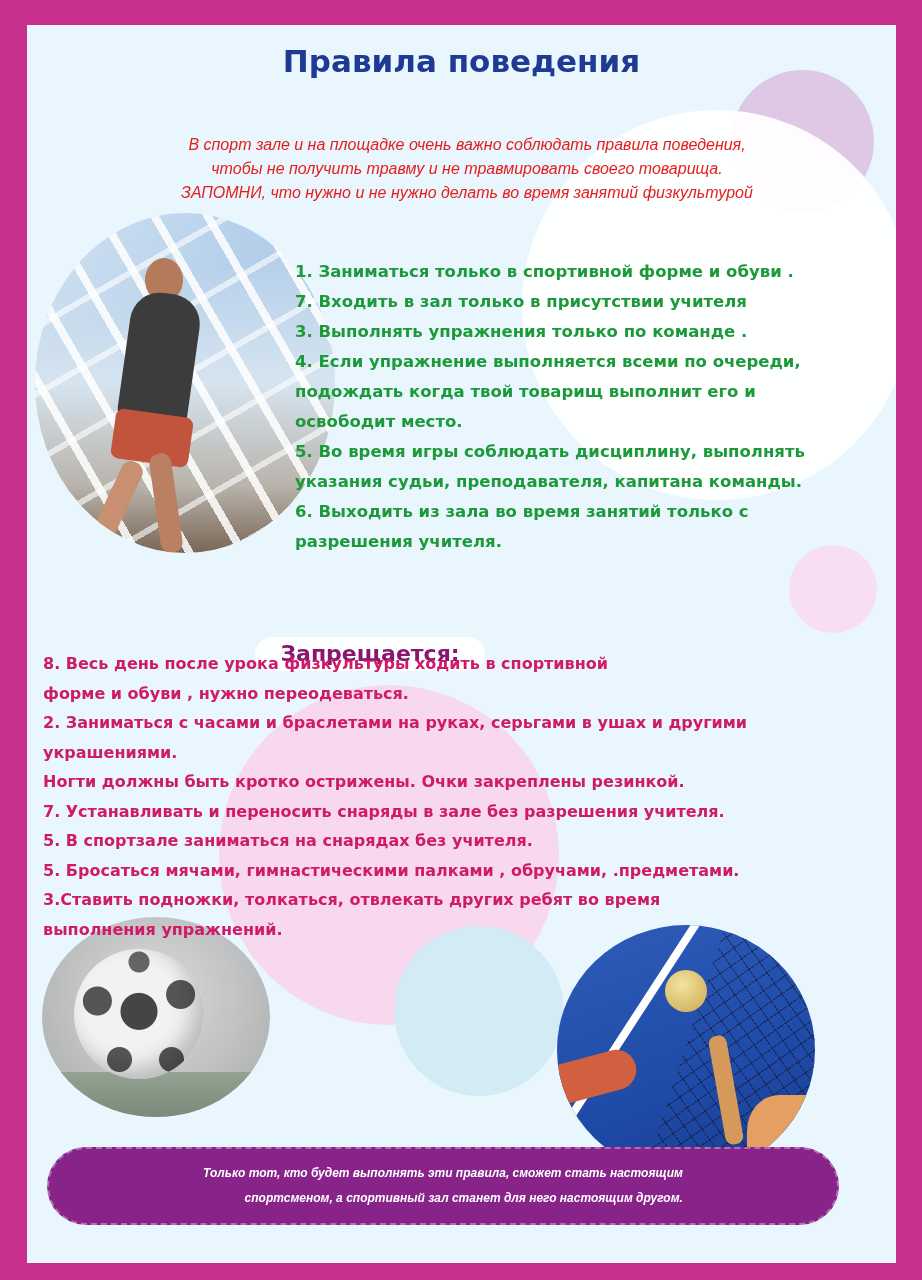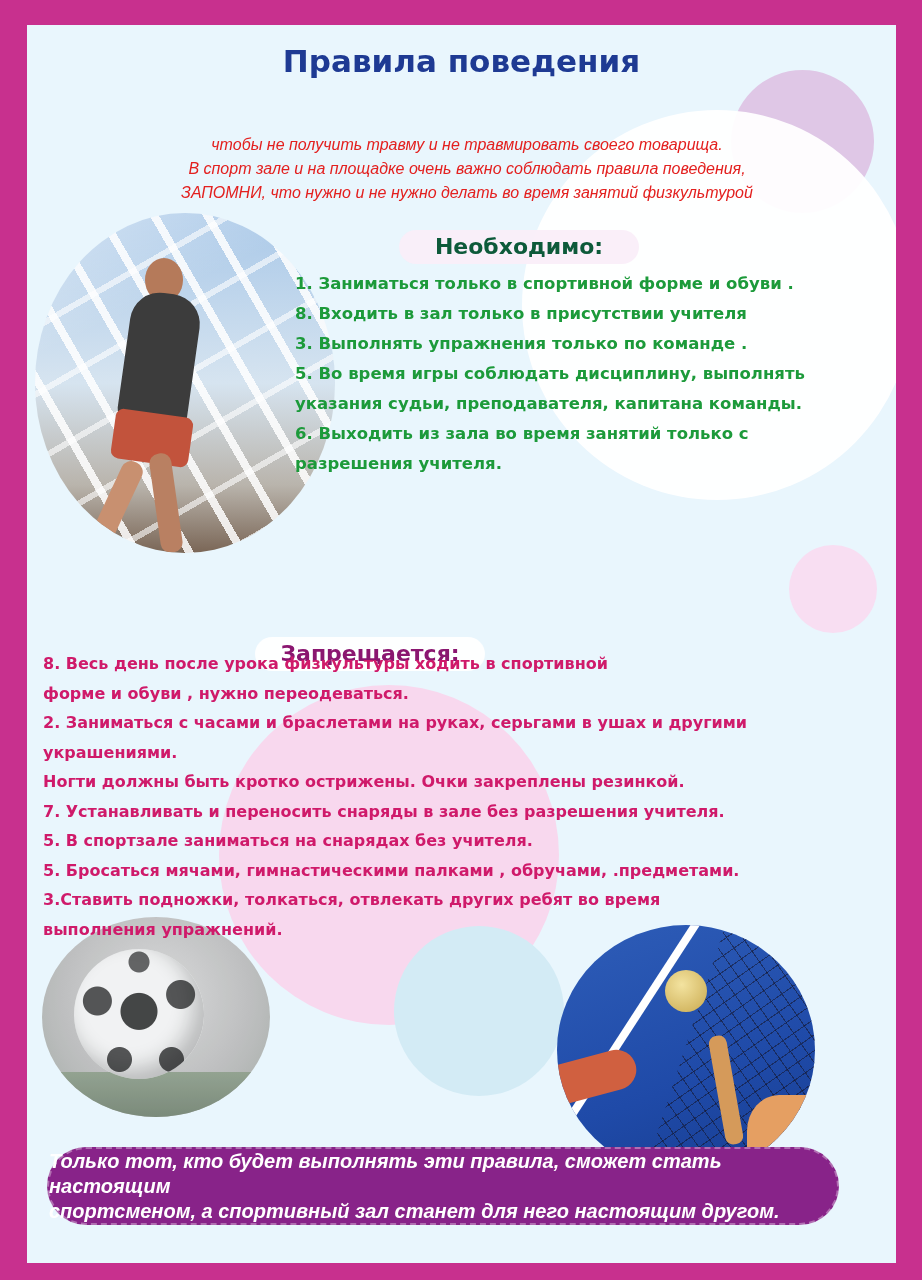--- a/index.html
+++ b/index.html
@@ -120,43 +120,43 @@
     .section-heading {
       position: absolute; background: rgba(250,238,248,0.92);
       border-radius: 18px; font-weight: bold;
       font-family: "DejaVu Sans", sans-serif;
       padding: 0 14px; height: 34px; line-height: 34px;
     }
     .heading-need { left: 372px; top: 205px; width: 240px; color: #0d5a3a; font-size: 22px; text-align: center; }
     .heading-forbid { left: 228px; top: 612px; width: 230px; color: #8a1670; font-size: 22px; text-align: center; background: rgba(255,255,255,0.92); }
 
     .list-need {
-      position: absolute; left: 268px; top: 244px; width: 600px;
+      position: absolute; left: 268px; top: 232px; width: 600px;
       color: #1c9a3a; font-weight: bold; list-style: none;
       font-family: "DejaVu Sans", sans-serif;
       font-size: 16.5px; line-height: 30px;
     }
     .list-forbid {
       position: absolute; left: 16px; top: 624px; width: 840px;
       color: #cf1a6a; font-weight: bold; list-style: none;
       font-family: "DejaVu Sans", sans-serif;
       font-size: 16px; line-height: 29.5px;
     }
     .list-forbid li, .list-need li { white-space: pre-line; }
 
     .footer {
       position: absolute; left: 20px; top: 1122px; width: 792px; height: 78px;
       background: #882389; border-radius: 39px;
       border: 2px dashed rgba(255,255,255,0.35);
       display: flex; align-items: center; justify-content: center;
     }
     .footer-text {
-      color: #ffffff; font-style: italic; font-weight: bold; text-align: left;
+      color: #ffffff; font-style: italic; font-weight: bold; text-align: right;
       font-family: "Liberation Sans", sans-serif;
-      font-size: 20px; line-height: 25px; white-space: pre-line;
+      font-size: 12px; line-height: 25px; white-space: pre-line;
     }
   </style>
 </head>
 <body>
 
 <div class="panel">
 
   <div class="deco deco-lilac"></div>
   <div class="deco deco-white"></div>
   <div class="deco deco-pink-sm"></div>
@@ -183,30 +183,32 @@
     <div class="arm-left"></div>
     <div class="arm-right"></div>
     <div class="player-right"></div>
   </div>
 
   <h1 class="title">
     <div>Правила поведения</div>
   </h1>
 
   <div class="intro">
+    <div>В спорт зале и на площадке очень важно соблюдать правила поведения,</div>
     <div>чтобы не получить травму и не травмировать своего товарища.</div>
-    <div>В спорт зале и на площадке очень важно соблюдать правила поведения,</div>
     <div>ЗАПОМНИ, что нужно и не нужно делать во время занятий физкультурой</div>
   </div>
 
-  <div class="section-heading heading-need">Необходимо:</div>
   <ul class="list-need">
     <li>1. Заниматься только в спортивной форме и обуви .</li>
-    <li>8. Входить в зал только в присутствии учителя</li>
+    <li>7. Входить в зал только в присутствии учителя</li>
     <li>3. Выполнять упражнения только по команде .</li>
+    <li>4. Если упражнение выполняется всеми по очереди,
+подождать когда твой товарищ выполнит его и
+освободит место.</li>
     <li>5. Во время игры соблюдать дисциплину, выполнять
 указания судьи, преподавателя, капитана команды.</li>
     <li>6. Выходить из зала во время занятий только с
 разрешения учителя.</li>
   </ul>
 
   <div class="section-heading heading-forbid">Запрещается:</div>
   <ul class="list-forbid">
     <li>8. Весь день после урока физкультуры ходить в спортивной
 форме и обуви , нужно переодеваться.</li>

